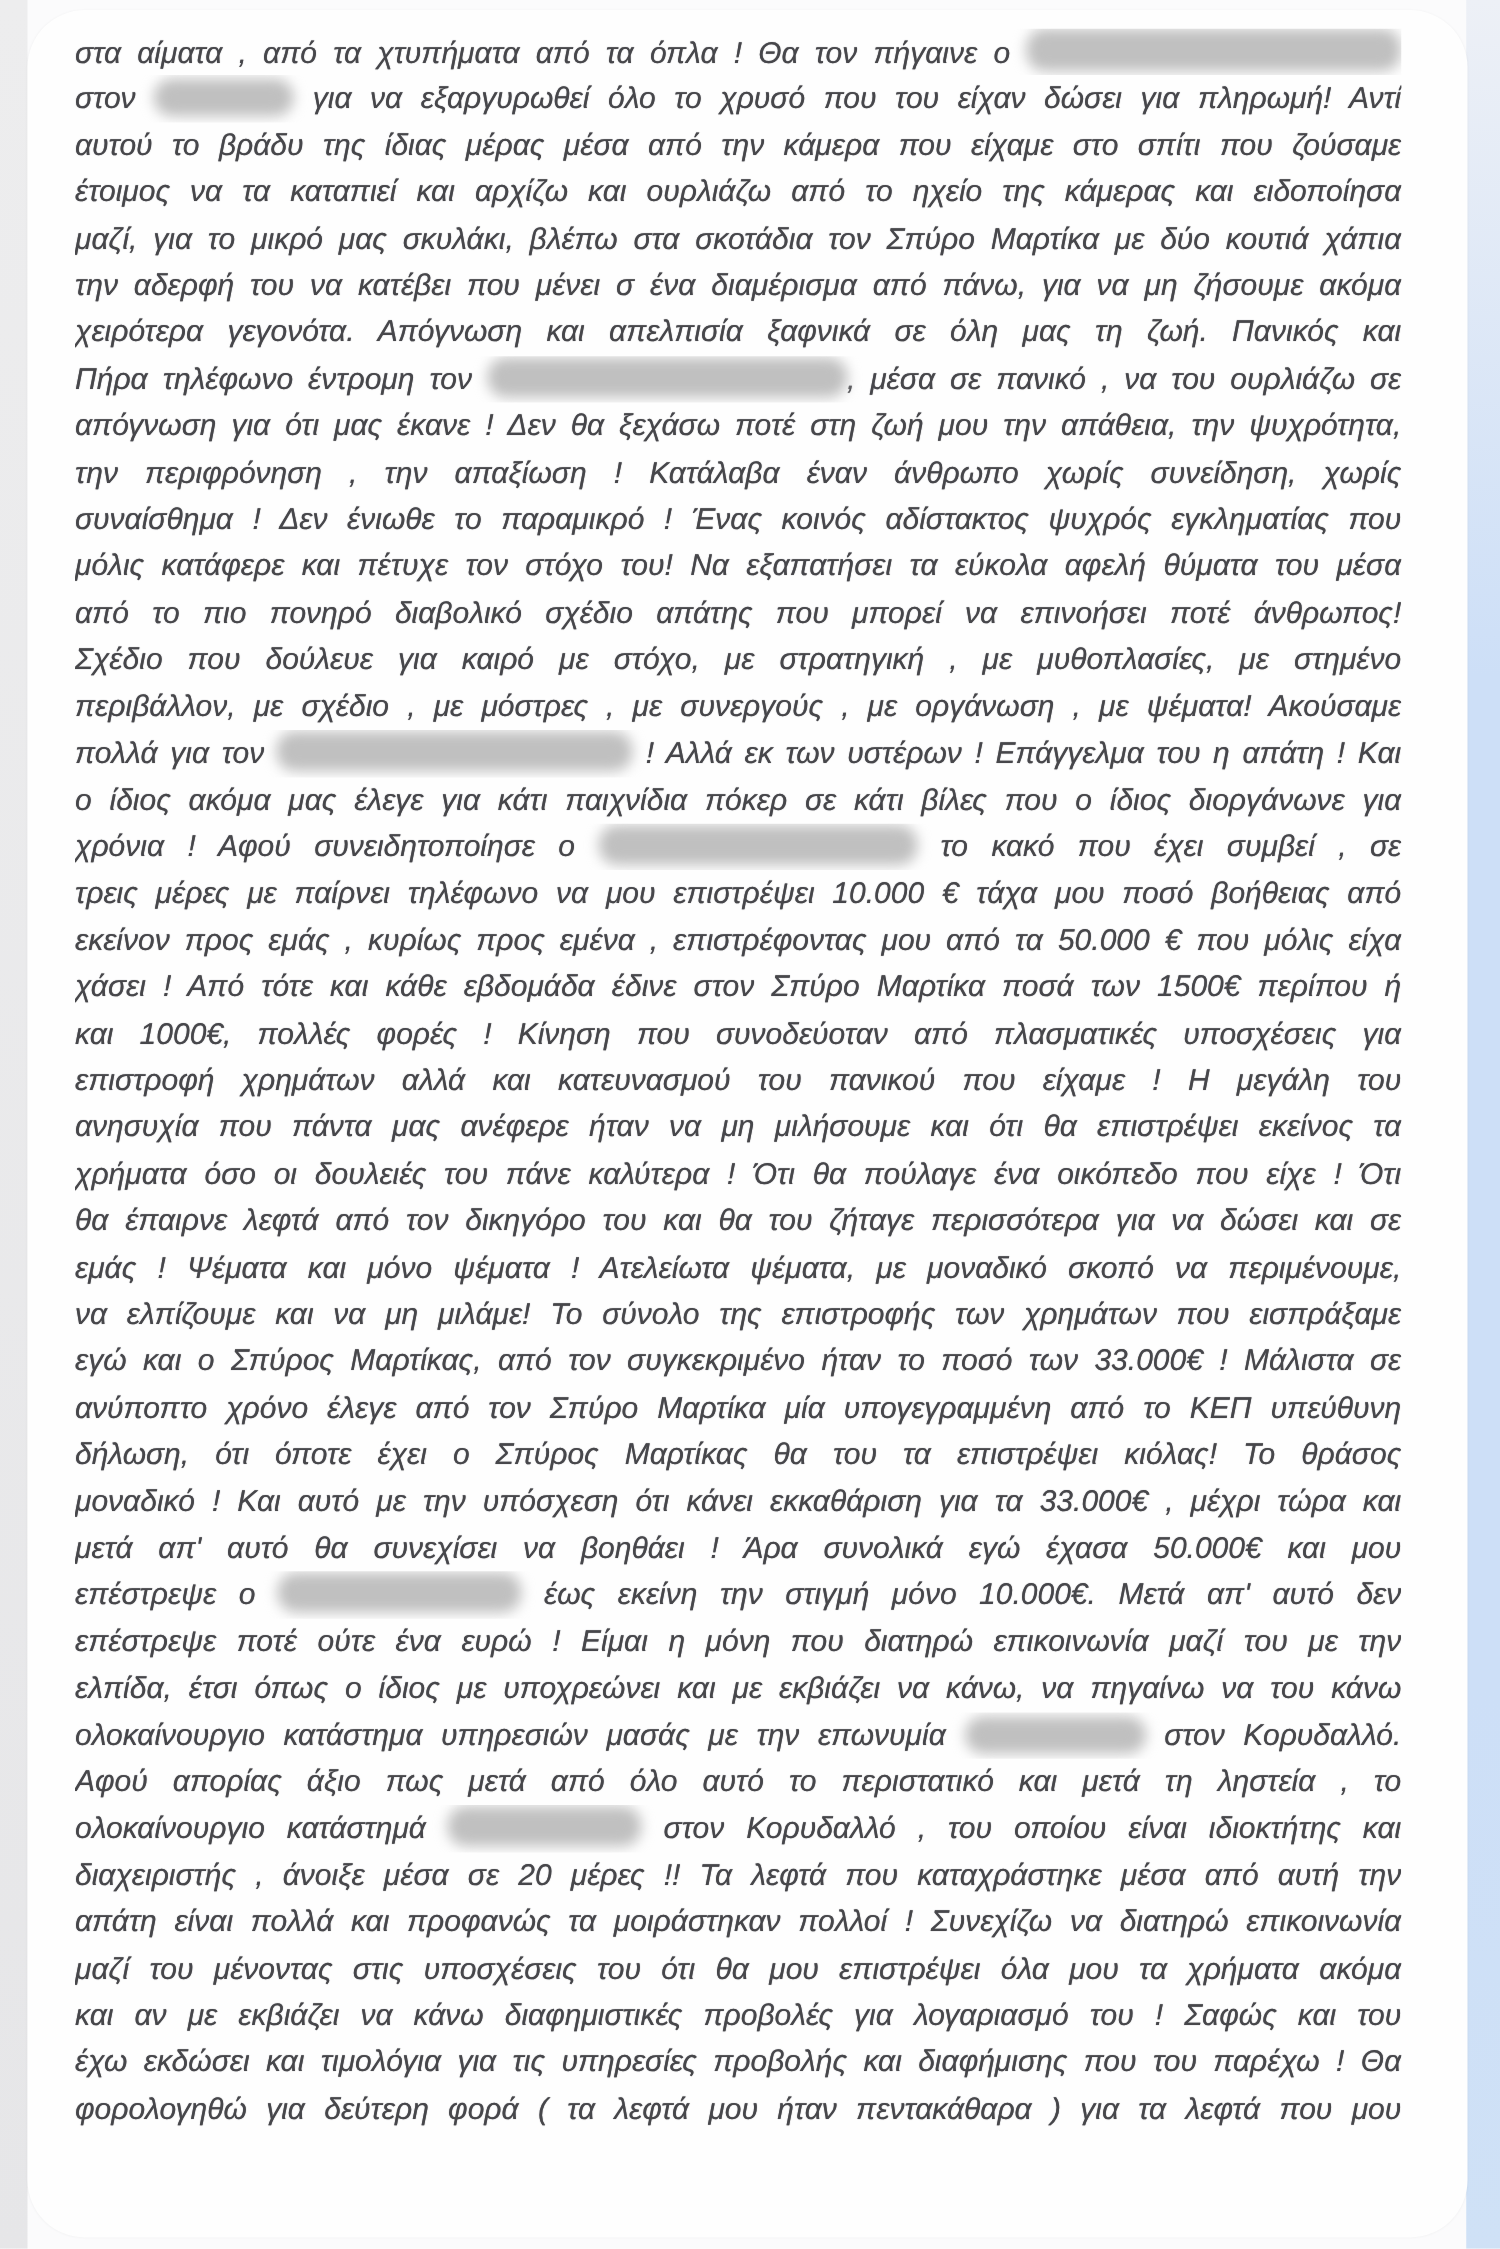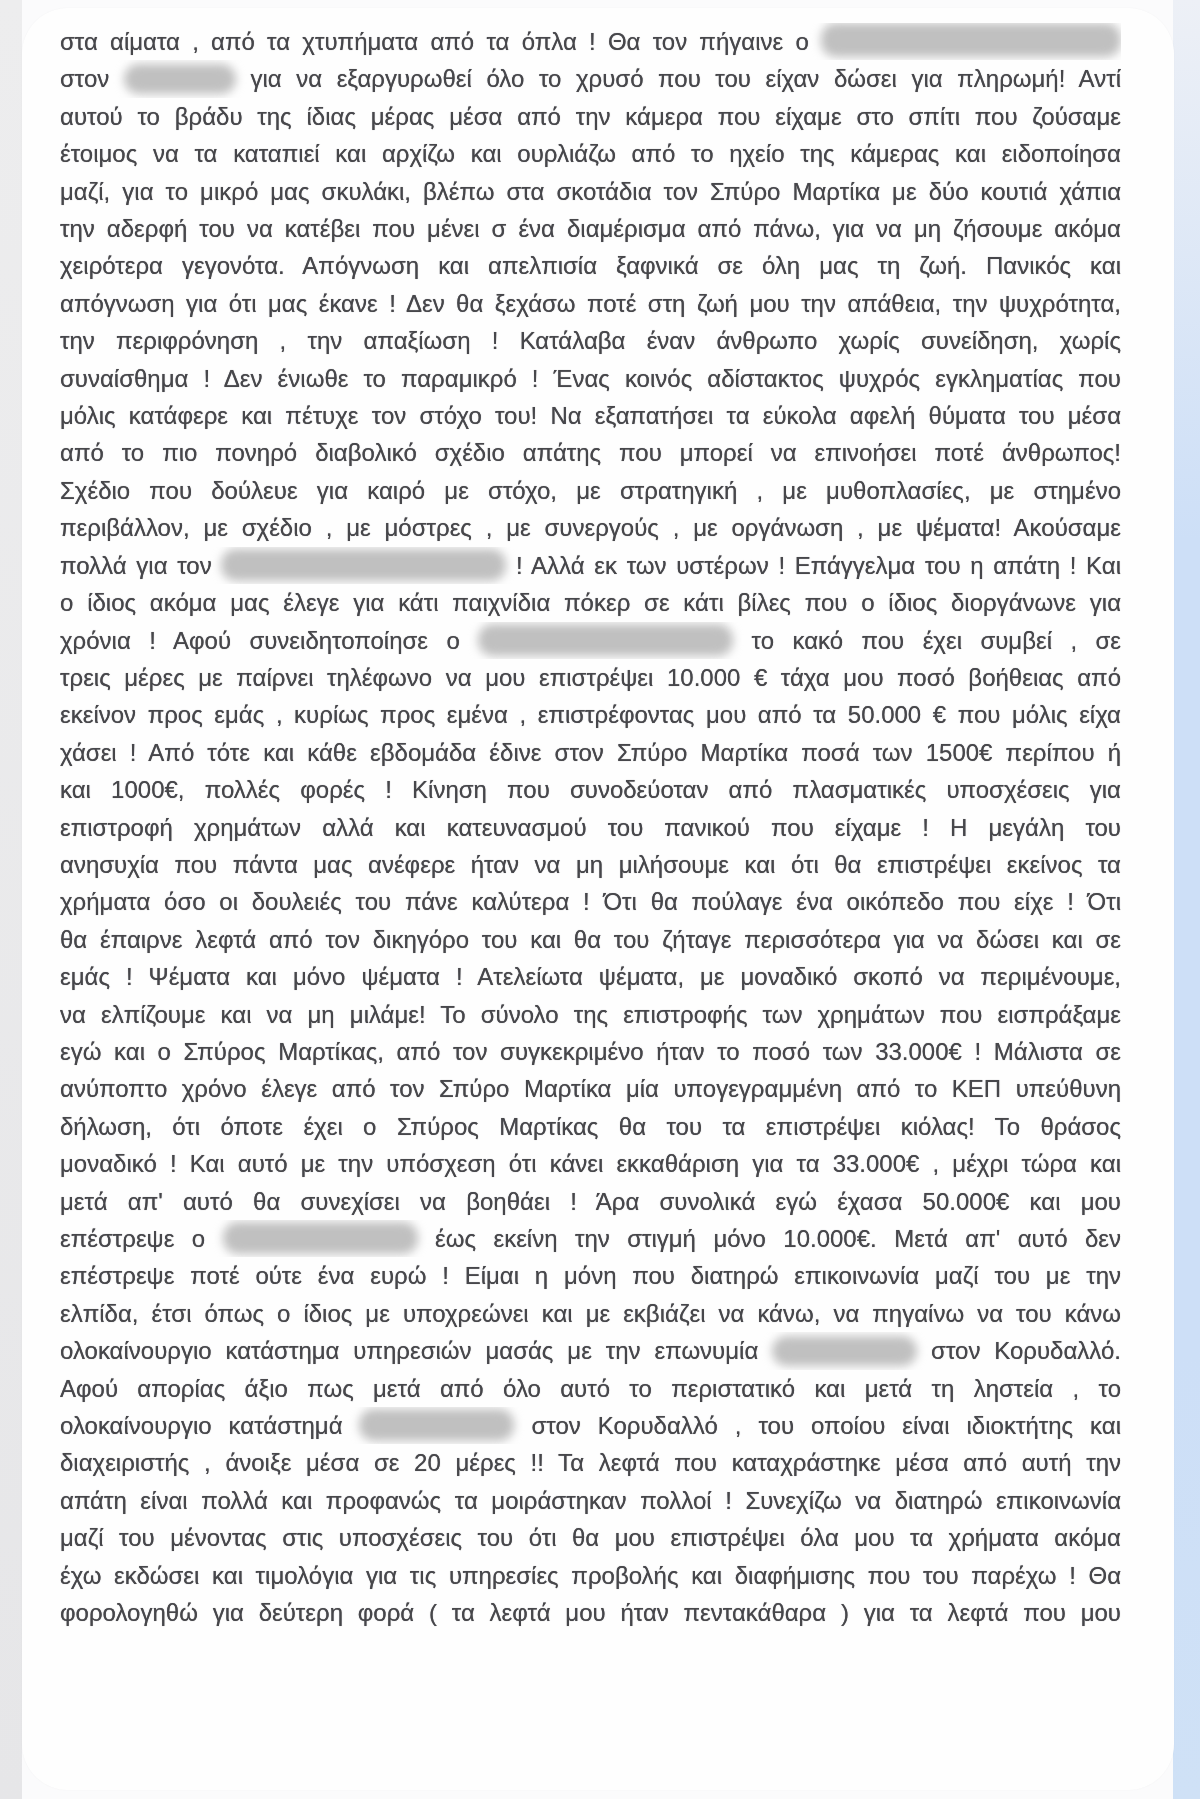--- a/index.html
+++ b/index.html
@@ -15,21 +15,21 @@
     --lh: 37.42px;
   }
   html,body{margin:0;padding:0;}
   body{
     width:1200px;height:1799px;
     background:var(--page-bg);
     font-family:"Liberation Sans","DejaVu Sans",sans-serif;
     overflow:hidden;
   }
   .page{
-    position:relative;width:1200px;height:1799px;overflow:hidden;
+    position:relative;width:1200px;height:1799px;overflow:hidden;font-style:italic;
   }
   .edge-left{
     position:absolute;left:0;top:0;width:22px;height:100%;
     background:linear-gradient(180deg,var(--left-strip-top) 0%,var(--left-strip-bottom) 100%);
   }
   .edge-right{
     position:absolute;right:0;top:0;width:27px;height:100%;
     background:linear-gradient(180deg,var(--right-strip-top) 0%,var(--right-strip-mid) 30%,var(--right-strip-mid) 75%,var(--right-strip-bottom) 100%);
   }
   .card{
@@ -71,20 +71,21 @@
   <div class="edge-right"></div>
   <div class="card">
     <div class="doc">
         <div class="line"><span>στα αίματα , από τα χτυπήματα από τα όπλα ! Θα τον πήγαινε ο </span><span class="redact" style="width: 300px; height: 34px;"></span></div>
         <div class="line"><span>στον </span><span class="redact" style="width: 112px; height: 30px;"></span><span> για να εξαργυρωθεί όλο το χρυσό που του είχαν δώσει για πληρωμή! Αντί</span></div>
         <div class="line"><span>αυτού το βράδυ της ίδιας μέρας μέσα από την κάμερα που είχαμε στο σπίτι που ζούσαμε</span></div>
         <div class="line"><span>έτοιμος να τα καταπιεί και αρχίζω και ουρλιάζω από το ηχείο της κάμερας και ειδοποίησα</span></div>
         <div class="line"><span>μαζί, για το μικρό μας σκυλάκι, βλέπω στα σκοτάδια τον Σπύρο Μαρτίκα με δύο κουτιά χάπια</span></div>
         <div class="line"><span>την αδερφή του να κατέβει που μένει σ ένα διαμέρισμα από πάνω, για να μη ζήσουμε ακόμα</span></div>
         <div class="line"><span>χειρότερα γεγονότα. Απόγνωση και απελπισία ξαφνικά σε όλη μας τη ζωή. Πανικός και</span></div>
+        <div class="line"><span>Πήρα τηλέφωνο έντρομη τον </span><span class="redact" style="width: 288px; height: 32px;"></span><span>, μέσα σε πανικό , να του ουρλιάζω σε</span></div>
         <div class="line"><span>απόγνωση για ότι μας έκανε ! Δεν θα ξεχάσω ποτέ στη ζωή μου την απάθεια, την ψυχρότητα,</span></div>
         <div class="line"><span>την περιφρόνηση , την απαξίωση ! Κατάλαβα έναν άνθρωπο χωρίς συνείδηση, χωρίς</span></div>
         <div class="line"><span>συναίσθημα ! Δεν ένιωθε το παραμικρό ! Ένας κοινός αδίστακτος ψυχρός εγκληματίας που</span></div>
         <div class="line"><span>μόλις κατάφερε και πέτυχε τον στόχο του! Να εξαπατήσει τα εύκολα αφελή θύματα του μέσα</span></div>
         <div class="line"><span>από το πιο πονηρό διαβολικό σχέδιο απάτης που μπορεί να επινοήσει ποτέ άνθρωπος!</span></div>
         <div class="line"><span>Σχέδιο που δούλευε για καιρό με στόχο, με στρατηγική , με μυθοπλασίες, με στημένο</span></div>
         <div class="line"><span>περιβάλλον, με σχέδιο , με μόστρες , με συνεργούς , με οργάνωση , με ψέματα! Ακούσαμε</span></div>
         <div class="line"><span>πολλά για τον </span><span class="redact" style="width: 285px; height: 32px;"></span><span> ! Αλλά εκ των υστέρων ! Επάγγελμα του η απάτη ! Και</span></div>
         <div class="line"><span>ο ίδιος ακόμα μας έλεγε για κάτι παιχνίδια πόκερ σε κάτι βίλες που ο ίδιος διοργάνωνε για</span></div>
         <div class="line"><span>χρόνια ! Αφού συνειδητοποίησε ο </span><span class="redact" style="width: 255px; height: 32px;"></span><span> το κακό που έχει συμβεί , σε</span></div>
@@ -105,17 +106,18 @@
         <div class="line"><span>μετά απ' αυτό θα συνεχίσει να βοηθάει ! Άρα συνολικά εγώ έχασα 50.000€ και μου</span></div>
         <div class="line"><span>επέστρεψε ο </span><span class="redact" style="width: 195px; height: 32px;"></span><span> έως εκείνη την στιγμή μόνο 10.000€. Μετά απ' αυτό δεν</span></div>
         <div class="line"><span>επέστρεψε ποτέ ούτε ένα ευρώ ! Είμαι η μόνη που διατηρώ επικοινωνία μαζί του με την</span></div>
         <div class="line"><span>ελπίδα, έτσι όπως ο ίδιος με υποχρεώνει και με εκβιάζει να κάνω, να πηγαίνω να του κάνω</span></div>
         <div class="line"><span>ολοκαίνουργιο κατάστημα υπηρεσιών μασάς με την επωνυμία </span><span class="redact" style="width: 145px; height: 30px;"></span><span> στον Κορυδαλλό.</span></div>
         <div class="line"><span>Αφού απορίας άξιο πως μετά από όλο αυτό το περιστατικό και μετά τη ληστεία , το</span></div>
         <div class="line"><span>ολοκαίνουργιο κατάστημά </span><span class="redact" style="width: 155px; height: 32px;"></span><span> στον Κορυδαλλό , του οποίου είναι ιδιοκτήτης και</span></div>
         <div class="line"><span>διαχειριστής , άνοιξε μέσα σε 20 μέρες !! Τα λεφτά που καταχράστηκε μέσα από αυτή την</span></div>
         <div class="line"><span>απάτη είναι πολλά και προφανώς τα μοιράστηκαν πολλοί ! Συνεχίζω να διατηρώ επικοινωνία</span></div>
         <div class="line"><span>μαζί του μένοντας στις υποσχέσεις του ότι θα μου επιστρέψει όλα μου τα χρήματα ακόμα</span></div>
+        <div class="line"><span>και αν με εκβιάζει να κάνω διαφημιστικές προβολές για λογαριασμό του ! Σαφώς και του</span></div>
         <div class="line"><span>έχω εκδώσει και τιμολόγια για τις υπηρεσίες προβολής και διαφήμισης που του παρέχω ! Θα</span></div>
         <div class="line"><span>φορολογηθώ για δεύτερη φορά ( τα λεφτά μου ήταν πεντακάθαρα ) για τα λεφτά που μου</span></div>
       </div>
   </div>
 </div>
 
 </body></html>

